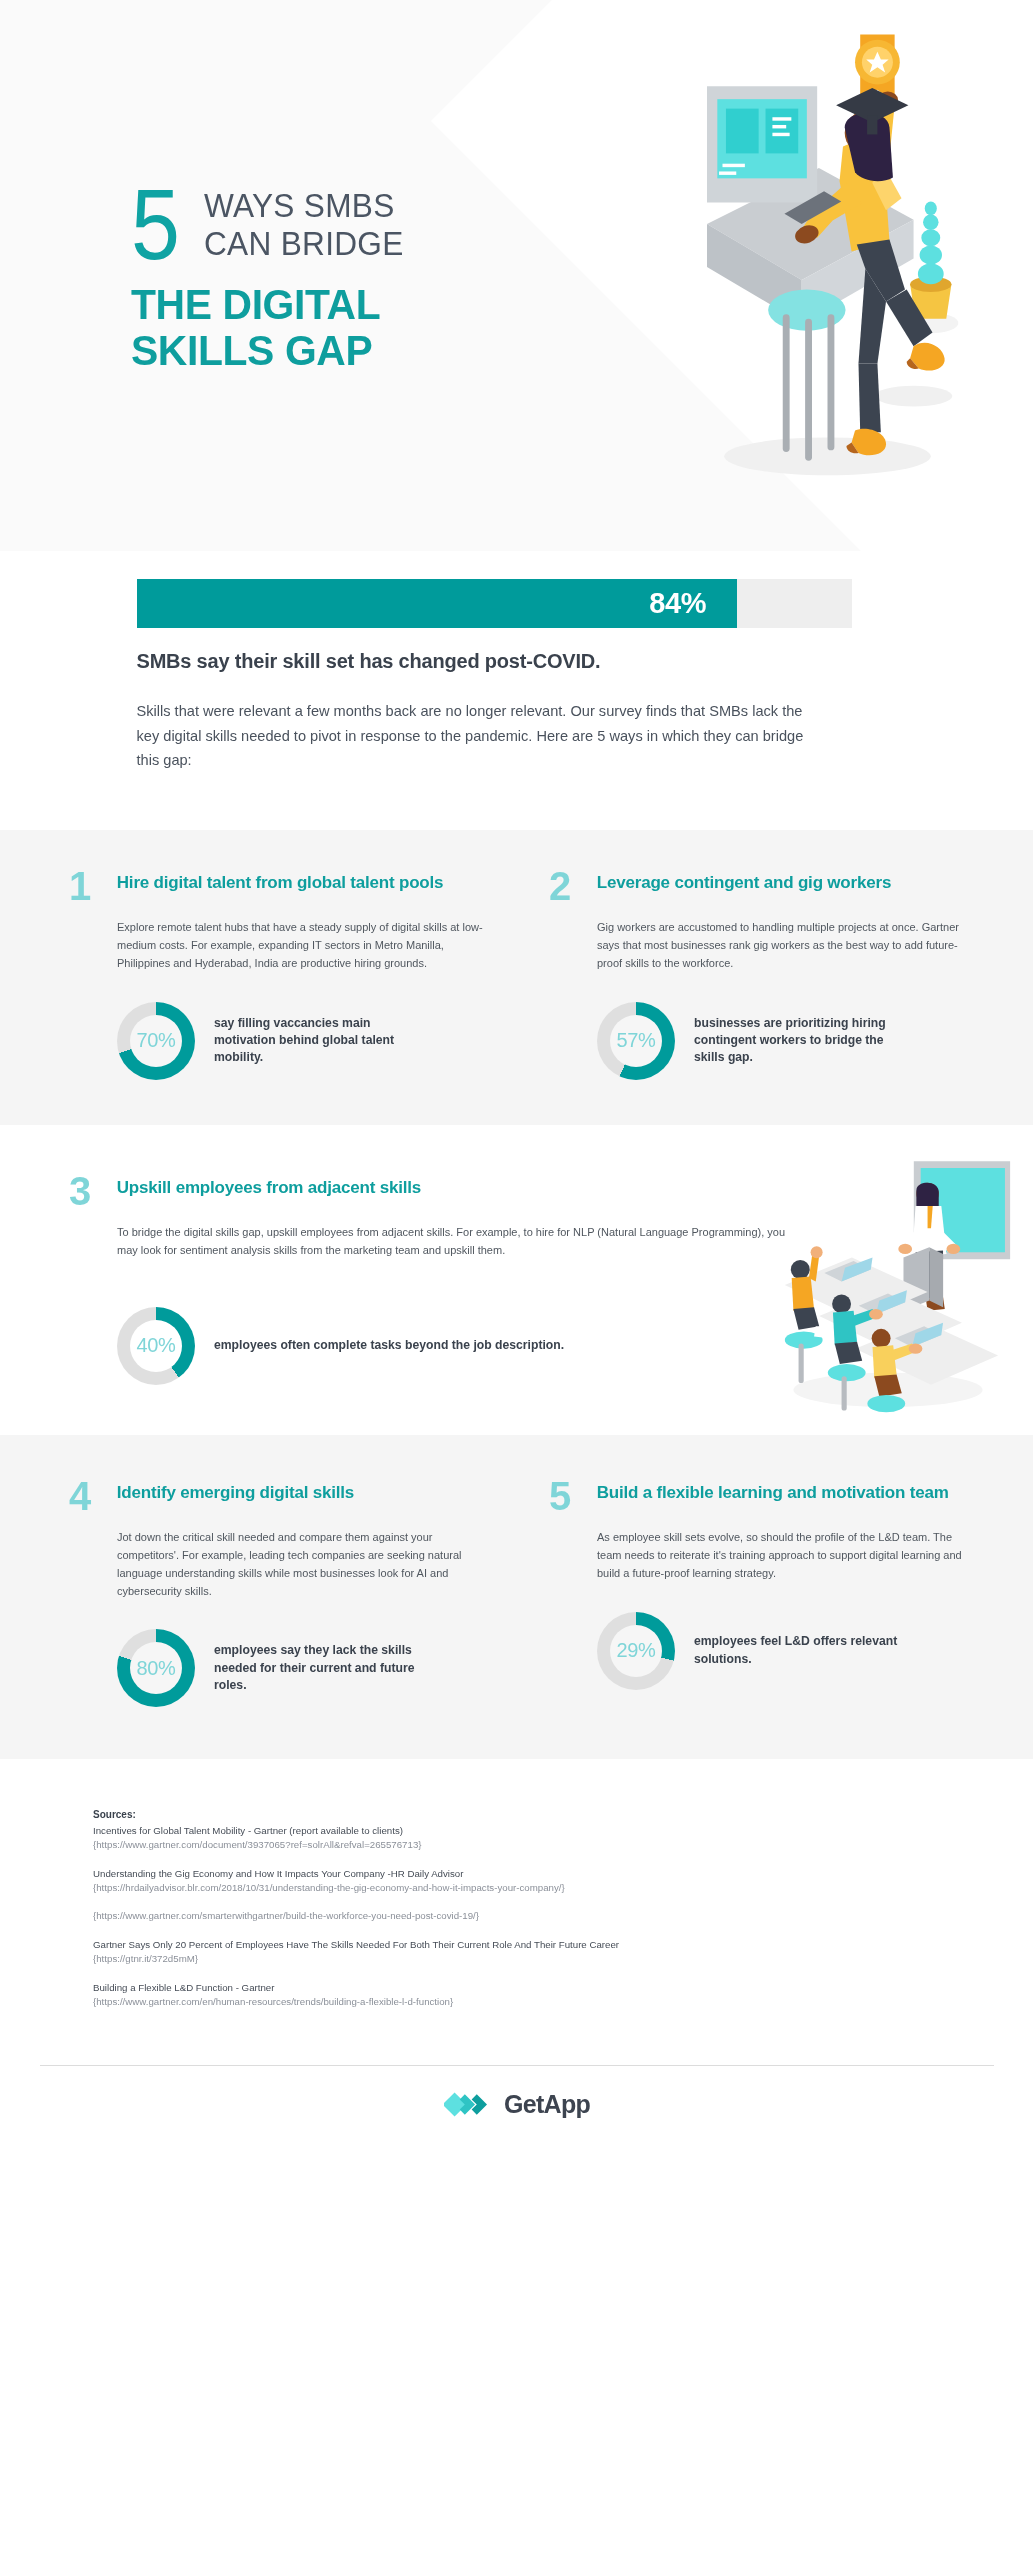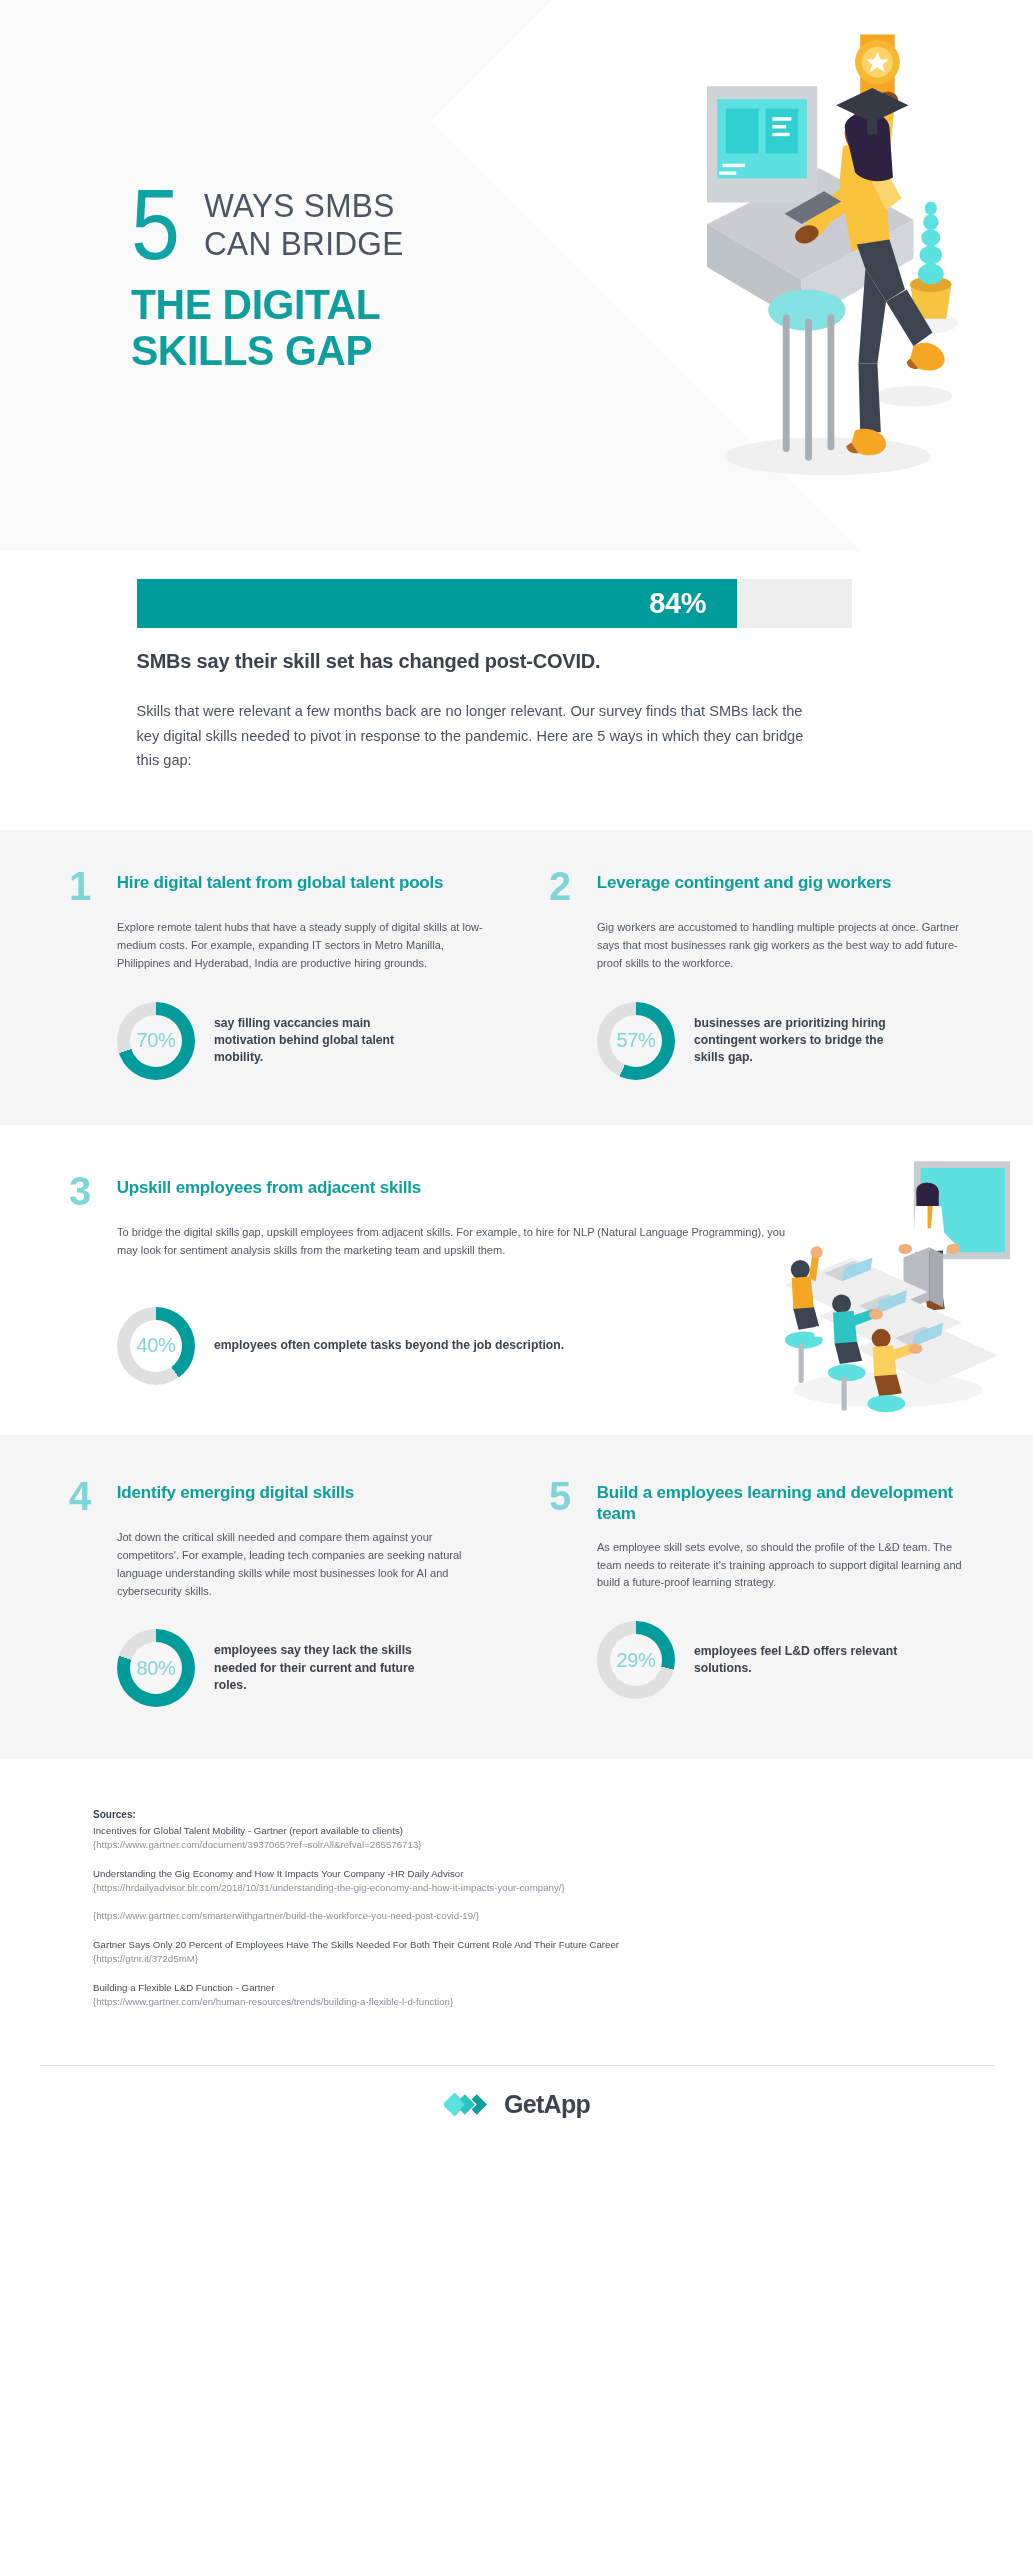--- a/index.html
+++ b/index.html
@@ -472,21 +472,21 @@
           <div class="donut" style="background: conic-gradient(#009B9B 0% 80%, #dfdfdf 80% 100%);">
             <div class="hole">80%</div>
           </div>
           <div class="donut-label">employees say they lack the skills needed for their current and future roles.</div>
         </div>
       </div>
 
       <div class="tip">
         <div class="tip-head">
           <div class="tip-num">5</div>
-          <div class="tip-title">Build a employees learning and development team</div>
+          <div class="tip-title">Build a flexible learning and motivation team</div>
         </div>
         <div class="tip-body">As employee skill sets evolve, so should the profile of the L&amp;D team. The team needs to reiterate it's training approach to support digital learning and build a future-proof learning strategy.</div>
         <div class="donut-row">
           <div class="donut" style="background: conic-gradient(#009B9B 0% 29%, #dfdfdf 29% 100%);">
             <div class="hole">29%</div>
           </div>
           <div class="donut-label">employees feel L&amp;D offers relevant solutions.</div>
         </div>
       </div>
 

